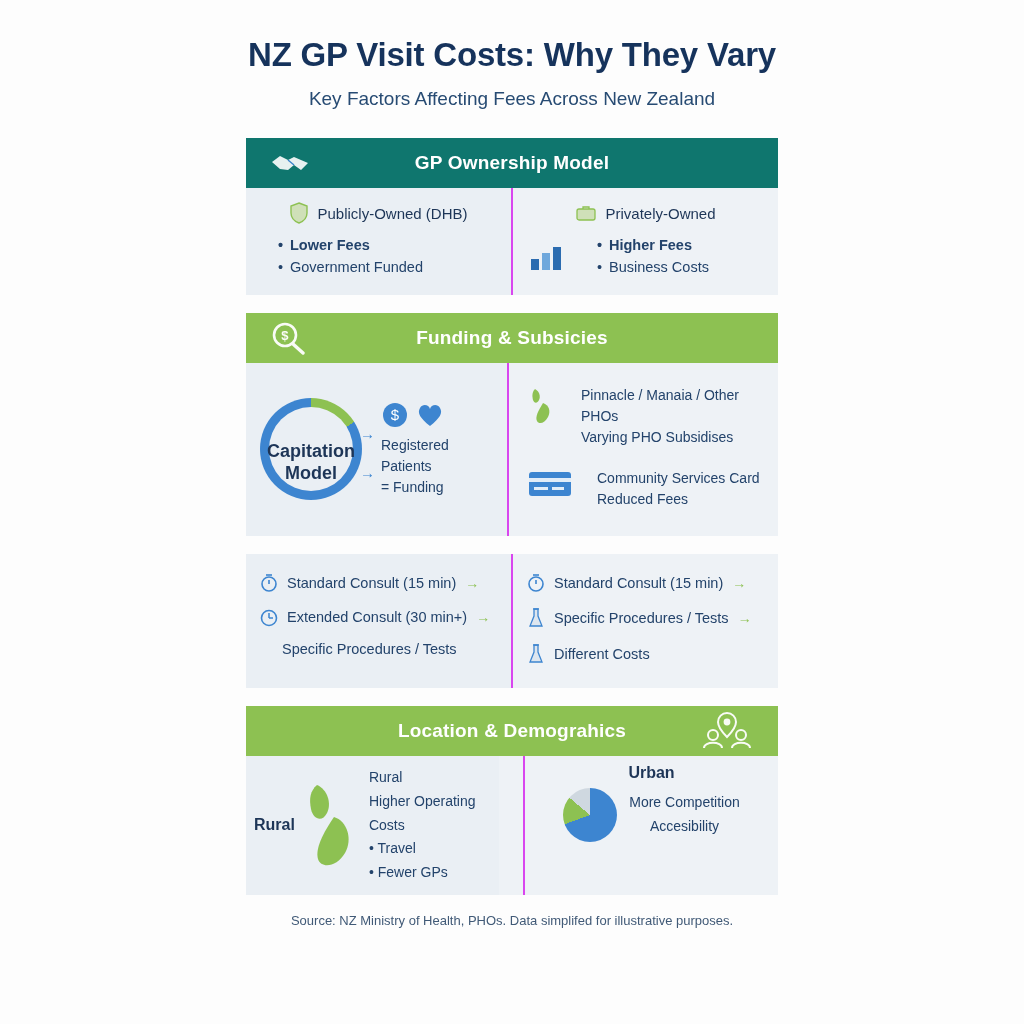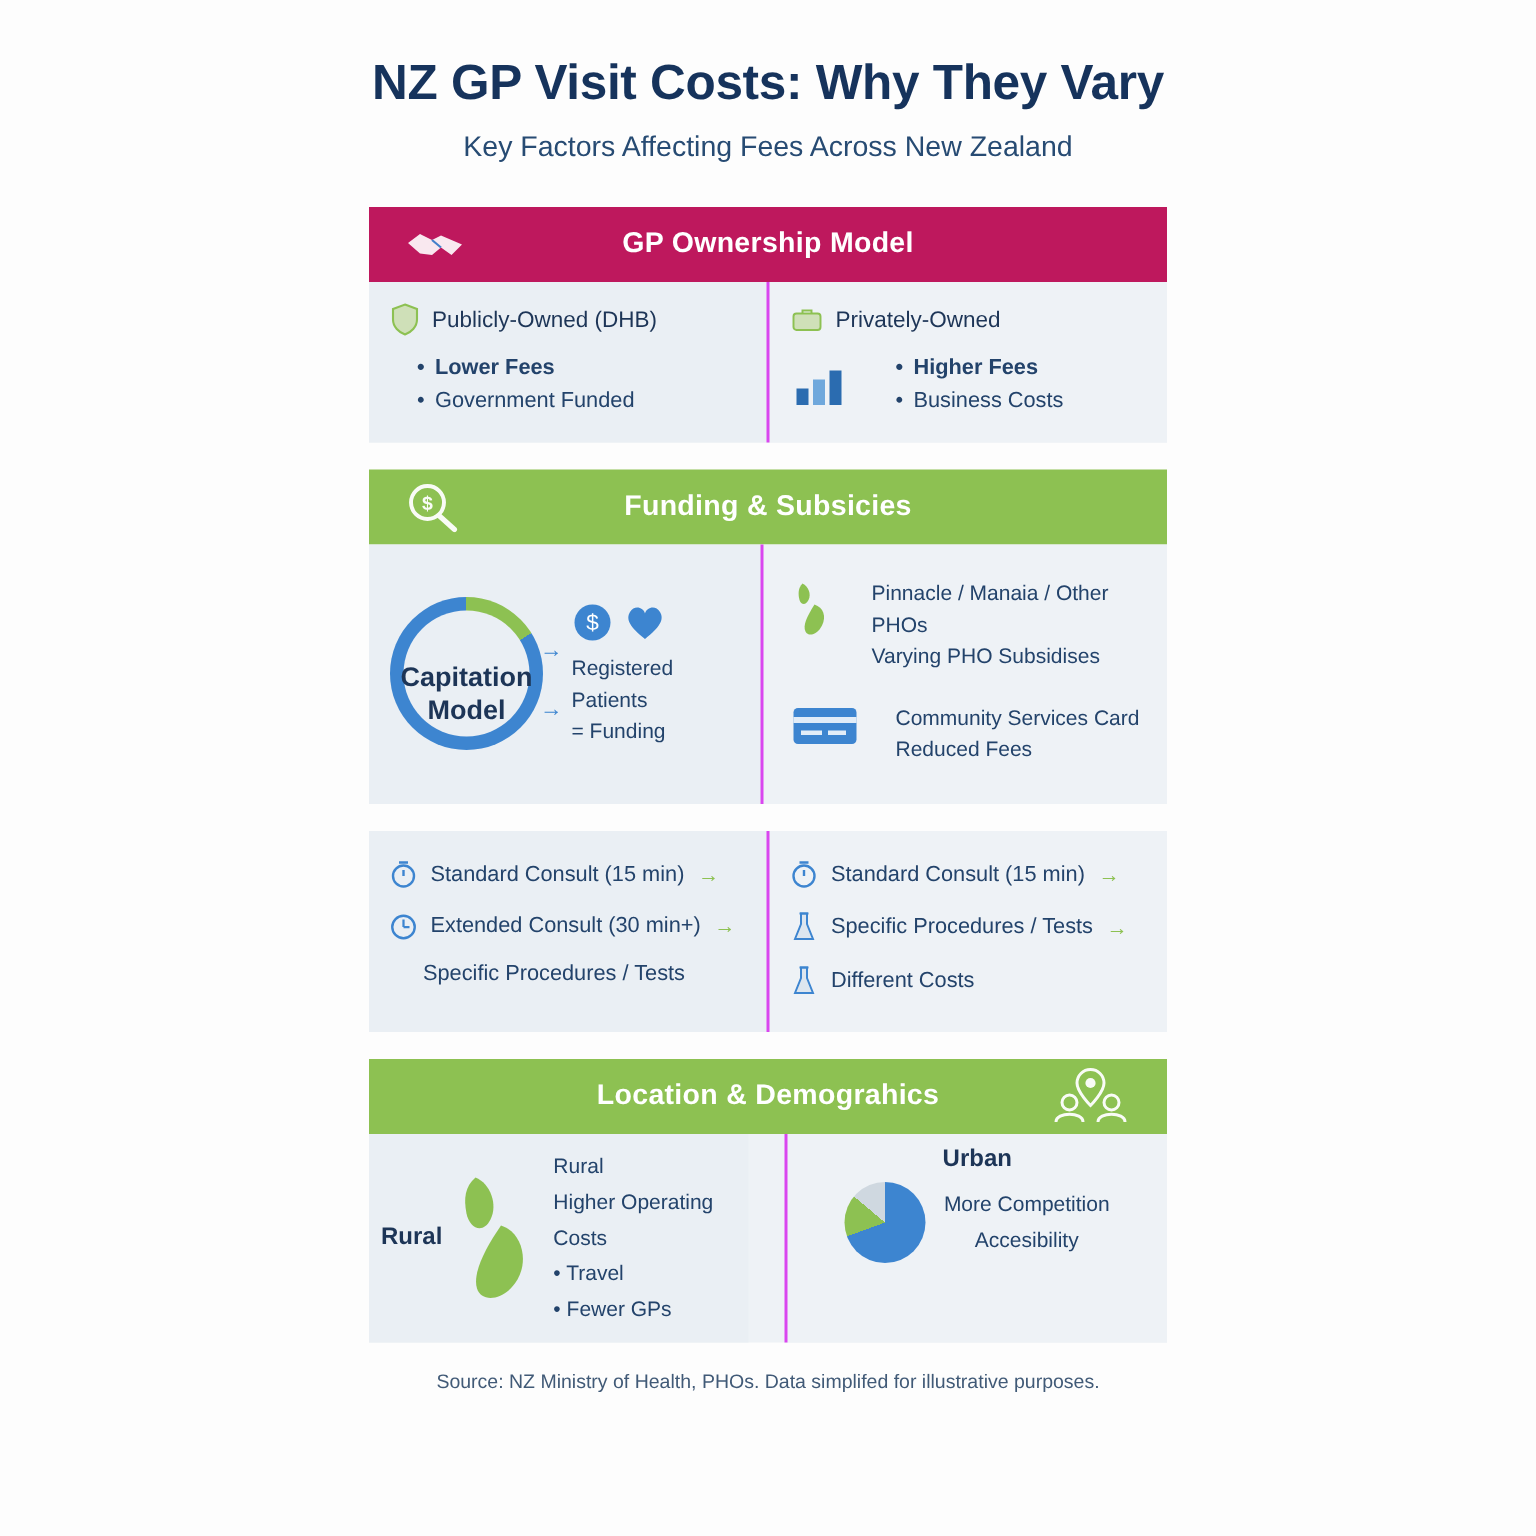--- a/index.html
+++ b/index.html
@@ -48,21 +48,21 @@
     position: relative;
     height: 50px;
     display: flex;
     align-items: center;
     justify-content: center;
     color: #ffffff;
     font-size: 19px;
     font-weight: bold;
     letter-spacing: 0.2px;
   }
-  .band.blue { background: #be185d; align-items: center; }
+  .band.blue { background: #0f766e; align-items: center; }
   .band.green { background: #8dc152; }
   .band-icon {
     position: absolute;
     top: 50%;
     transform: translateY(-50%);
     opacity: 0.95;
   }
   .band-icon.left { left: 22px; }
   .band-icon.right { right: 24px; }
   .body-panel {
@@ -73,21 +73,21 @@
     flex: 1;
     padding: 12px 14px 16px 14px;
     position: relative;
     box-sizing: border-box;
   }
   .col.left-col { background: #eaeff4; }
   .col.right-col { background: #eef2f6; border-left: 2px solid #d946ef; }
   .col-head {
     display: flex;
     align-items: center;
-    justify-content: flex-start;
+    justify-content: center;
     gap: 8px;
     font-size: 15px;
     color: #1d3557;
     min-height: 26px;
     margin-bottom: 8px;
   }
   .bullets {
     list-style: none;
     margin: 0;
     padding: 0 0 0 18px;

